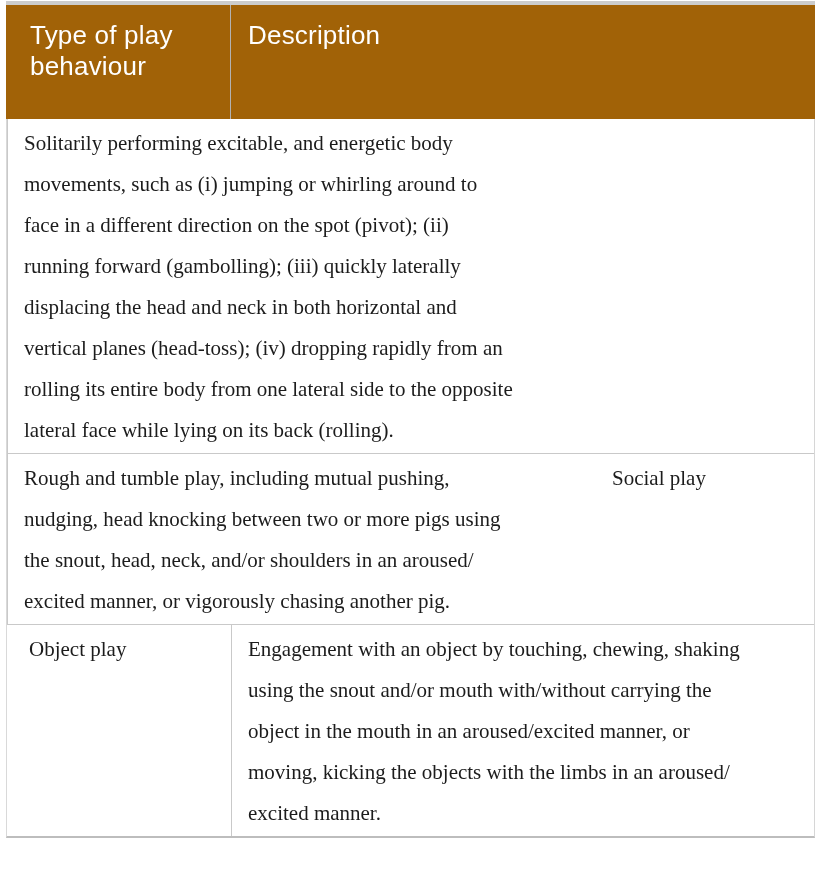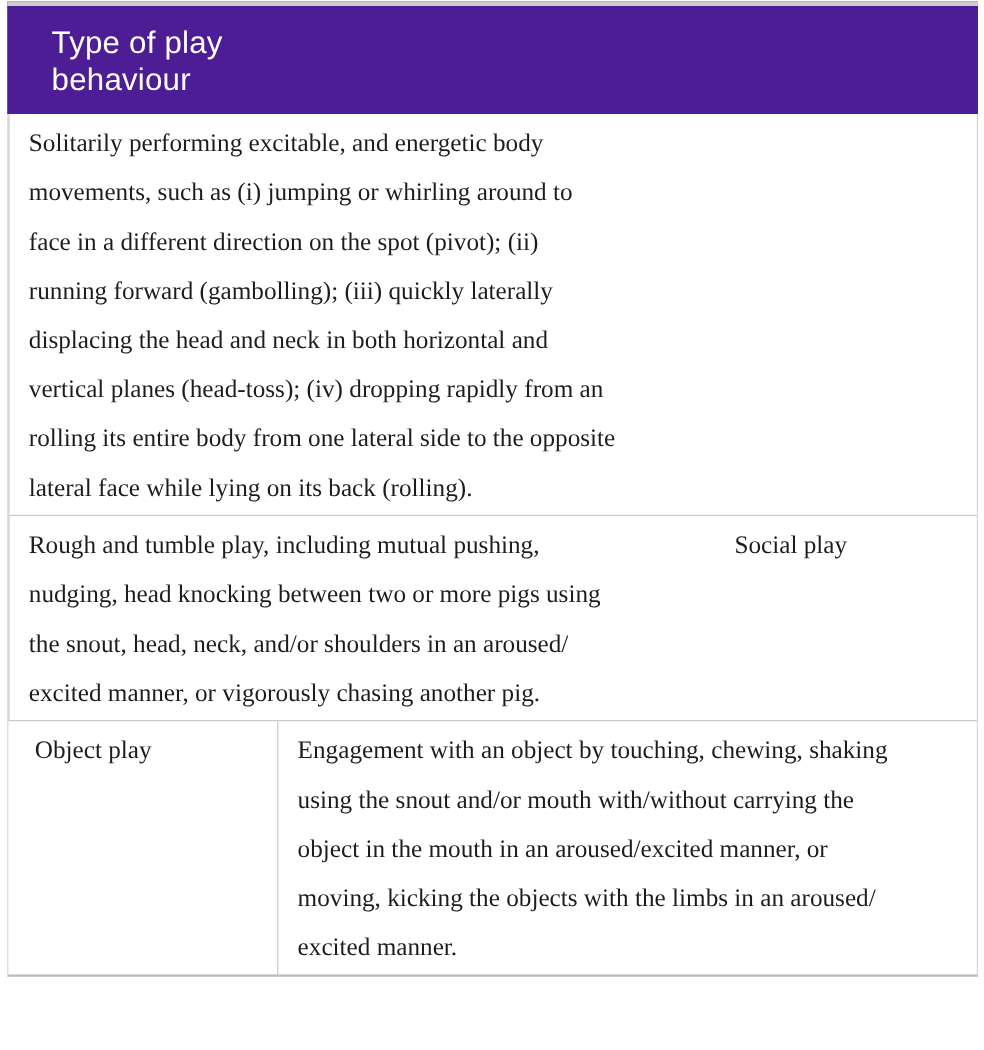--- a/index.html
+++ b/index.html
@@ -8,31 +8,30 @@
     background: #ffffff;
     font-family: "Liberation Serif", serif;
     overflow: hidden;
   }
   .table {
     margin: 1px 5px 0 6px;
   }
   
   .thead {
     display: flex;
-    background: #4c1d95;
+    background: #a16207;
     border-top: 4px solid #cccccc;
-    height: 94px;
+    height: 118px;
     box-sizing: border-box;
     color: #ffffff;
     font-family: "Liberation Sans", sans-serif;
     font-size: 26px;
     font-weight: 400;
     line-height: 31px;
     letter-spacing: 0.2px;
-    padding-left: 13px;
   }
   .col1 { width: 224px; flex: none; box-sizing: border-box; }
   .col2 { flex: 1; box-sizing: border-box; }
   .th { padding-top: 15px; }
   .th.col1 { padding-left: 24px; padding-right: 28px; }
   .th.col2 { border-left: 1px solid #b2b2b2; padding-left: 17px; }
   
   .tbody {
     border-left: 1px solid #d9d9d9;
     border-right: 1px solid #d6d6d6;
@@ -54,20 +53,21 @@
   .td.col2 { border-left: 1px solid #c9c9c9; padding-left: 16px; padding-right: 6px; }
   .line { white-space: nowrap; }
 </style>
 </head>
 <body>
 
 <div class="table">
 
   <div class="thead">
     <div class="th col1">Type of play behaviour</div>
+    <div class="th col2">Description</div>
   </div>
 
   <div class="tbody">
 
     <div class="trow">
       <div class="td col2">
         <div class="line">Solitarily performing excitable, and energetic body</div>
         <div class="line">movements, such as (i) jumping or whirling around to</div>
         <div class="line">face in a different direction on the spot (pivot); (ii)</div>
         <div class="line">running forward (gambolling); (iii) quickly laterally</div>

